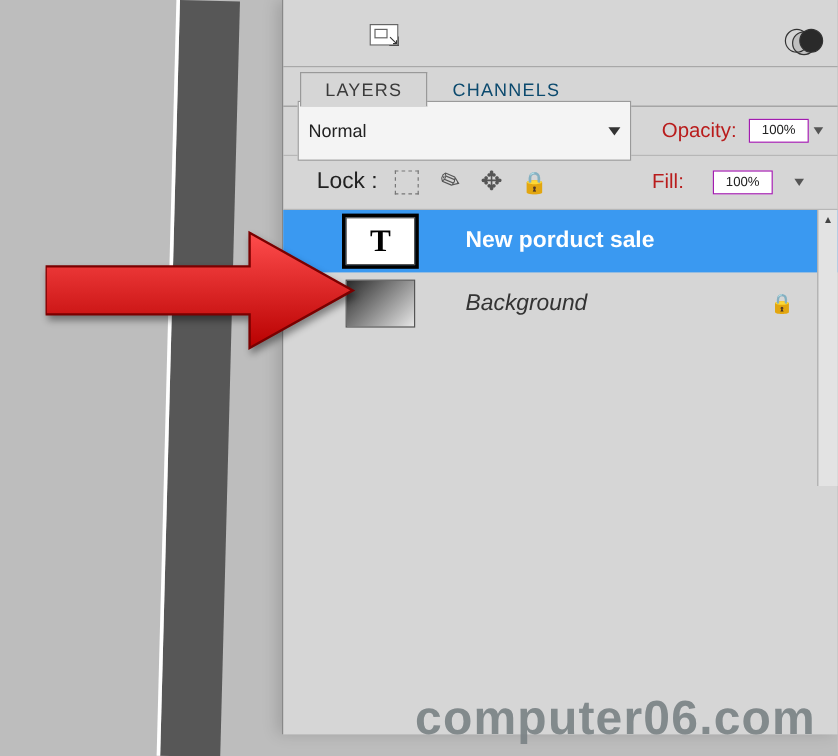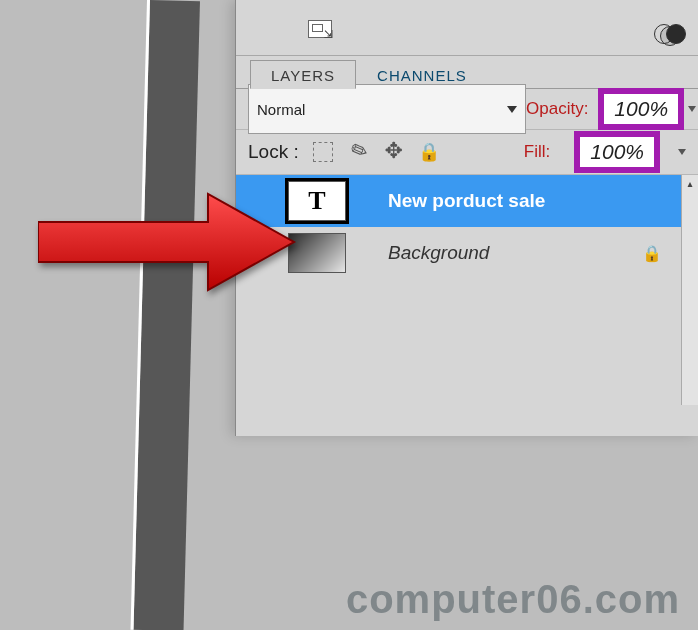--- a/index.html
+++ b/index.html
@@ -1,42 +1,42 @@
 <!DOCTYPE html>
 <html><head>
 <meta charset="utf-8">
 <style>
   html,body{margin:0;padding:0;width:698px;height:630px;background:#bdbdbd;font-family:"Lucida Grande","Segoe UI",Tahoma,Arial,sans-serif;font-size:14px;color:#222;overflow:hidden;}
   .canvas-edge{position:absolute;left:150px;top:0;width:50px;height:630px;background:#575757;transform:rotate(1.5deg);transform-origin:top left;}
   .canvas-edge::after{content:"";position:absolute;left:-3px;top:0;width:3px;height:100%;background:#fff;}
-  .panel{position:absolute;left:235px;top:0;right:0;height:436px;background:#d6d6d6;border-left:1px solid #888;box-shadow:-4px 0 12px rgba(0,0,0,0.15);}
+  .panel{position:absolute;left:235px;top:0;right:0;height:612px;background:#d6d6d6;border-left:1px solid #888;box-shadow:-4px 0 12px rgba(0,0,0,0.15);}
   .panel-top{height:55px;position:relative;border-bottom:1px solid #a8a8a8;}
   .icon-box{width:22px;height:16px;border:1px solid #666;position:absolute;top:20px;left:72px;background:#fff;}
   .icon-box::before{content:"";position:absolute;left:3px;top:3px;width:9px;height:6px;border:1px solid #666;}
   .icon-box::after{content:"⇲";position:absolute;right:-2px;bottom:-4px;font-size:11px;color:#333;}
   .overlap-circles{position:absolute;right:14px;top:24px;width:30px;height:22px;}
   .overlap-circles span{position:absolute;width:18px;height:18px;border:1px solid #333;border-radius:50%;background:transparent;}
   .overlap-circles .c1{left:0;top:0;}
   .overlap-circles .c2{left:6px;top:2px;background:rgba(0,0,0,0.1);}
   .overlap-circles .c3{left:12px;top:0;background:#2a2a2a;}
 
   .tabs{height:32px;display:flex;align-items:flex-end;border-bottom:1px solid #999;padding-left:14px;gap:0;}
   .tab{padding:6px 20px 4px;font-size:15px;letter-spacing:1px;color:#3a3a3a;border:1px solid transparent;position:relative;top:1px;}
   .tab.active{background:#d6d6d6;border:1px solid #999;border-bottom:1px solid #d6d6d6;font-weight:500;}
   .tab.inactive{color:#0c4a6e;}
 
   .row{display:flex;align-items:center;height:40px;padding:0 12px;border-bottom:1px solid #b7b7b7;}
   .blend-select{flex:0 0 260px;height:24px;border:1px solid #9a9a9a;background:#f4f4f4;display:flex;align-items:center;padding:12px 8px;justify-content:space-between;font-size:15px;}
   .blend-select .tri{border-left:5px solid transparent;border-right:5px solid transparent;border-top:7px solid #333;}
   .spacer{flex:1;}
   .label{font-size:17px;color:#b91c1c;}
-  .value-box{border:6px solid #a21caf;background:#fff;padding:3px 10px;font-size:21px;margin-left:10px;font-style:italic;}
+  .value-box{border:1px solid #a21caf;background:#fff;padding:3px 10px;font-size:11px;margin-left:10px;}
   .tiny-tri{margin-left:4px;border-left:4px solid transparent;border-right:4px solid transparent;border-top:6px solid #555;align-self:center;}
 
-  .lockrow{height:44px;display:flex;align-items:center;padding:0 12px;border-bottom:1px solid #b7b7b7;gap:14px;}
+  .lockrow{height:44px;display:flex;align-items:center;padding:0 28px;border-bottom:1px solid #b7b7b7;gap:14px;}
   .lockrow .lock-label{font-size:19px;}
   .lock-ico{width:22px;height:22px;display:flex;align-items:center;justify-content:center;font-size:18px;color:#555;}
   .lock-ico.box{border:1px dashed #777;width:18px;height:18px;}
   .lock-ico.brush::before{content:"";}
   .brush{font-style:italic;font-size:22px;transform:rotate(-30deg);}
   .move-arrows{font-size:22px;position:relative;top:-1px;}
   .padlock{font-size:18px;}
 
   .layers-list{position:relative;}
   .layer-row{display:flex;align-items:center;height:52px;padding:0 6px 0 52px;position:relative;}

